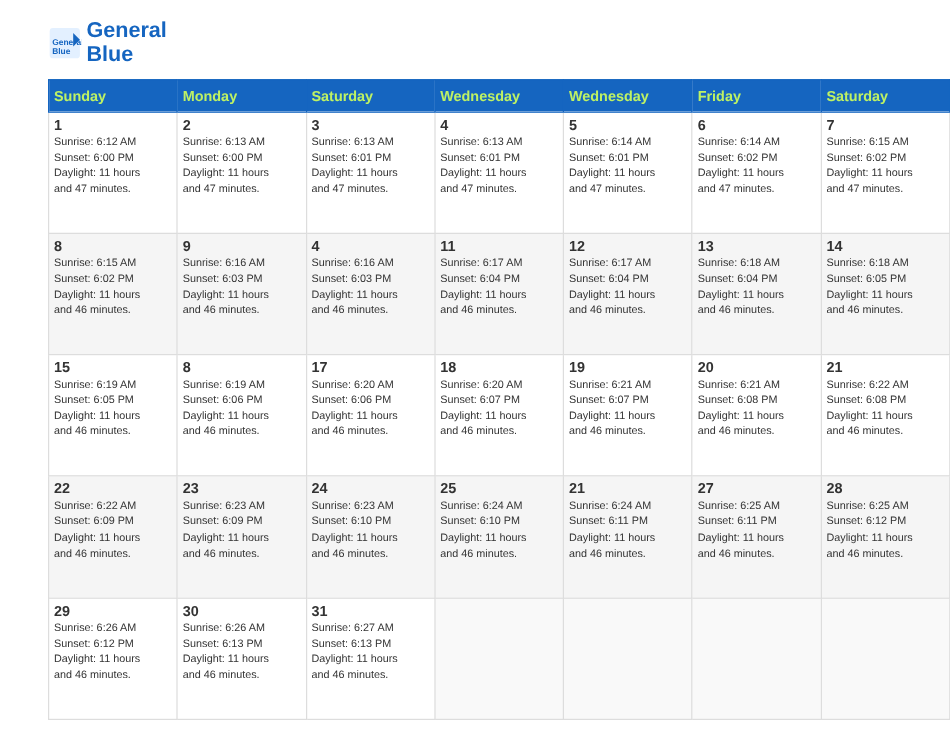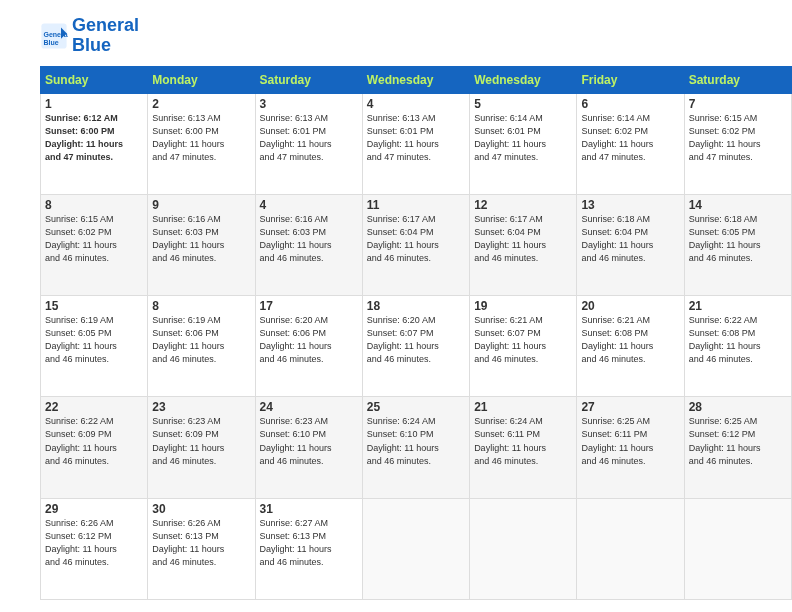--- a/index.html
+++ b/index.html
@@ -132,21 +132,21 @@
           <th>Wednesday</th>
           <th>Wednesday</th>
           <th>Friday</th>
           <th>Saturday</th>
         </tr>
     </thead>
     <tbody id="calendar-body">
         <tr>
           <td>
             <span class="day-num">1</span>
-            <div class="day-info" style="white-space: pre-line; font-weight: bold;">Sunrise: 6:12 AM
+            <div class="day-info" style="white-space: pre-line;">Sunrise: 6:12 AM
 Sunset: 6:00 PM
 Daylight: 11 hours
 and 47 minutes.</div>
           </td>
           <td>
             <span class="day-num">2</span>
             <div class="day-info" style="white-space: pre-line;">Sunrise: 6:13 AM
 Sunset: 6:00 PM
 Daylight: 11 hours
 and 47 minutes.</div>

